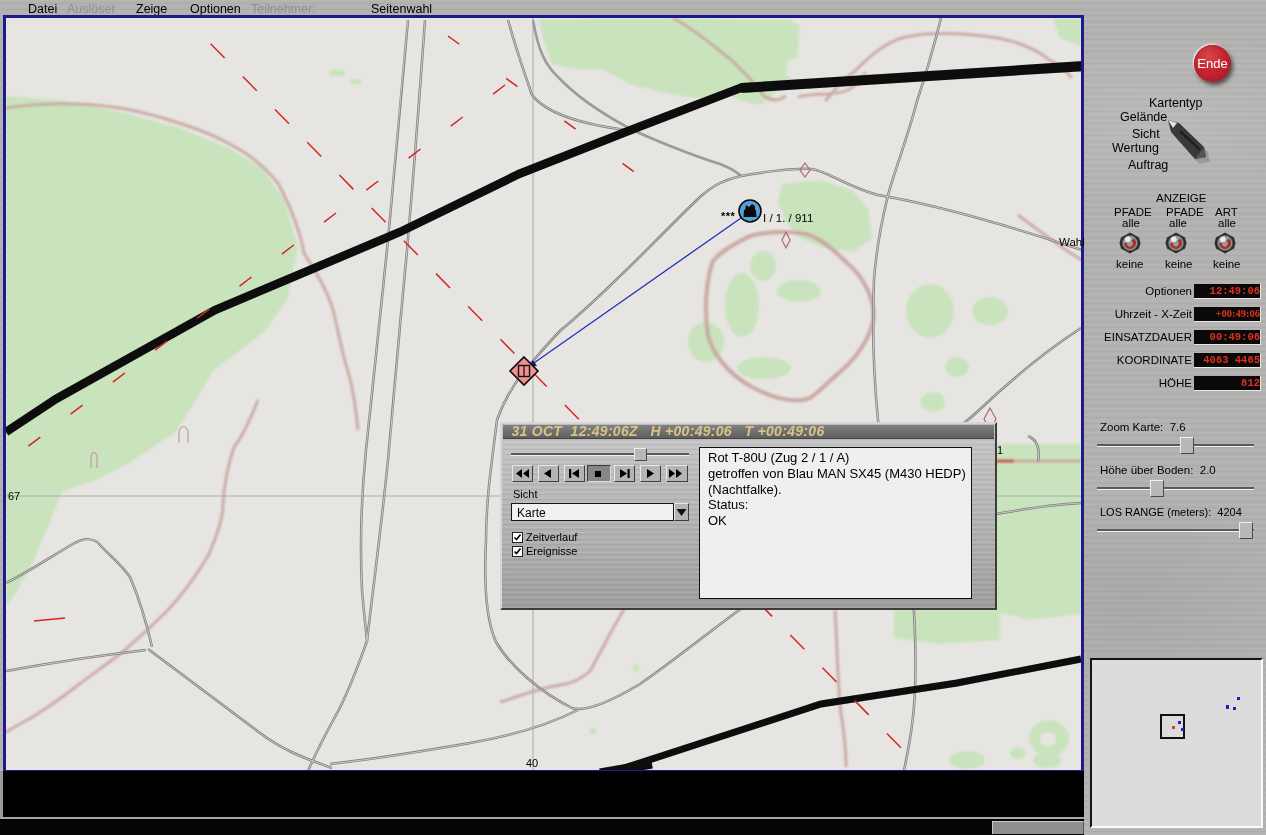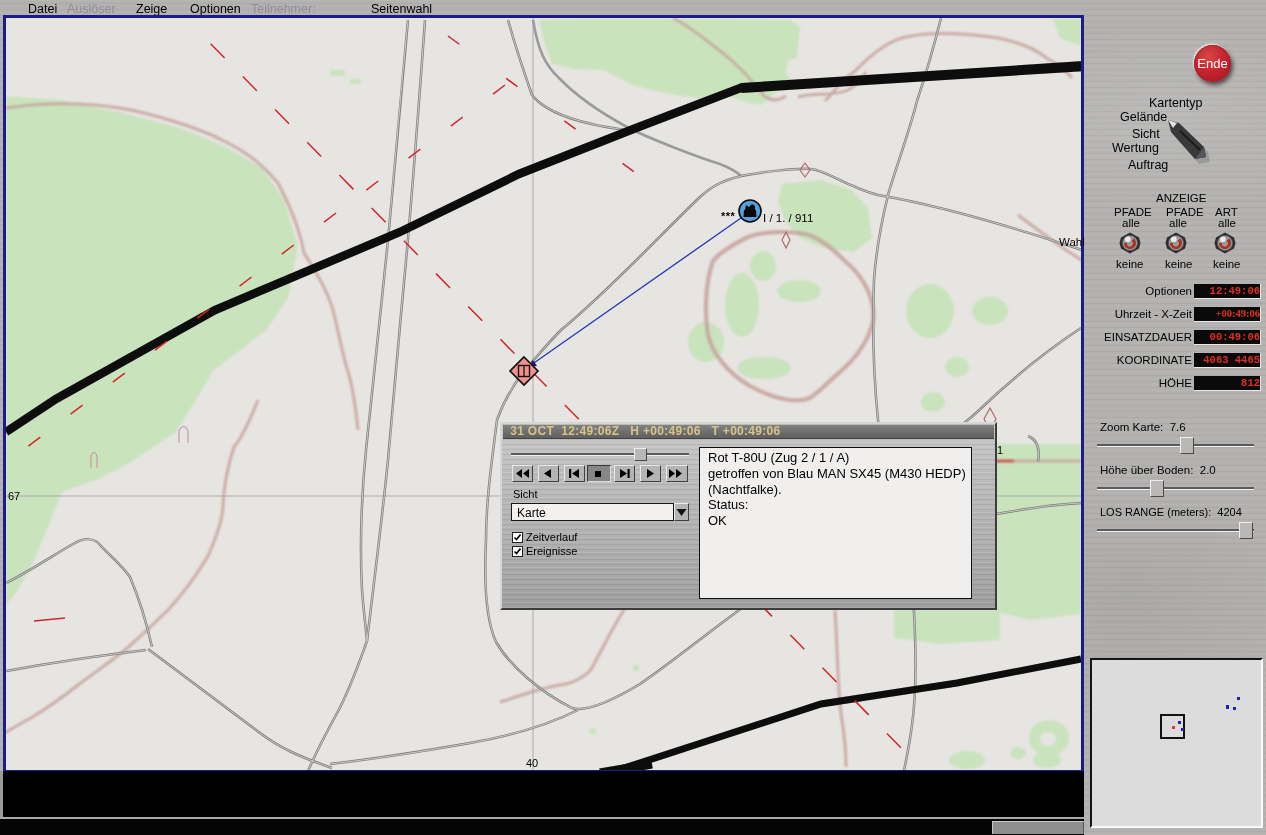--- a/index.html
+++ b/index.html
@@ -19,22 +19,22 @@
 #bar2{position:absolute;left:0;top:819px;width:1084px;height:16px;background:#050505;}
 #thumbH{position:absolute;left:992px;top:821px;width:90px;height:12px;background:#8f8f8f;border-top:1px solid #c8c8c8;border-left:1px solid #c8c8c8;border-right:1px solid #555;}
 
 #dlg{position:absolute;left:500px;top:422px;width:497px;height:188px;box-sizing:border-box;
  border-top:2px solid #d6d6d6;border-left:2px solid #d6d6d6;border-right:2px solid #3c3c3c;border-bottom:2px solid #3c3c3c;
  background:linear-gradient(180deg,#c7c7c7 0%,#bcbcbc 30%,#adadad 70%,#9e9e9e 100%);
  z-index:6;}
 #dlg:before{content:"";position:absolute;inset:0;
  background-image:repeating-linear-gradient(0deg, rgba(255,255,255,.10) 0 1px, rgba(0,0,0,0) 1px 3px, rgba(0,0,0,.06) 3px 4px, rgba(0,0,0,0) 4px 5px);}
 #dlgtitle{position:absolute;left:1px;top:1px;right:1px;height:13px;background:linear-gradient(180deg,#818181,#5f5f5f);
- color:#d9c387;font-size:12px;font-weight:bold;line-height:13px;letter-spacing:.3px;white-space:pre;overflow:hidden;
- border-bottom:1px solid #444;}
+ color:#d9c387;font-size:14px;font-weight:bold;line-height:13px;letter-spacing:.3px;white-space:pre;overflow:hidden;
+ border-bottom:1px solid #444;font-style:italic;}
 .d3d{background:#b4b4b4;border-top:1px solid #e9e9e9;border-left:1px solid #e9e9e9;border-right:1px solid #404040;border-bottom:1px solid #404040;box-sizing:border-box;}
 .dtxt{position:absolute;font-size:11px;color:#000;white-space:pre;}
 #dta{position:absolute;left:197px;top:23px;width:273px;height:152px;background:#f0efee;border:1px solid #101010;box-sizing:border-box;
  font-size:13px;line-height:15.8px;color:#000;padding:2px 0 5px 8px;white-space:pre;}
 
 .sl{position:absolute;font-size:11.5px;color:#000;white-space:pre;}
 .led{position:absolute;left:1194px;width:66px;height:14px;background:#0a0a0a;color:#e03020;
  font-family:"Liberation Mono",monospace;font-size:10.5px;font-weight:bold;text-align:right;line-height:14px;
  border-right:1px solid #e8e8e8;border-bottom:1px solid #e8e8e8;white-space:pre;}
 .track{position:absolute;left:1097px;width:157px;height:2px;background:#5a5a5a;border-bottom:1px solid #f2f2f2;}

